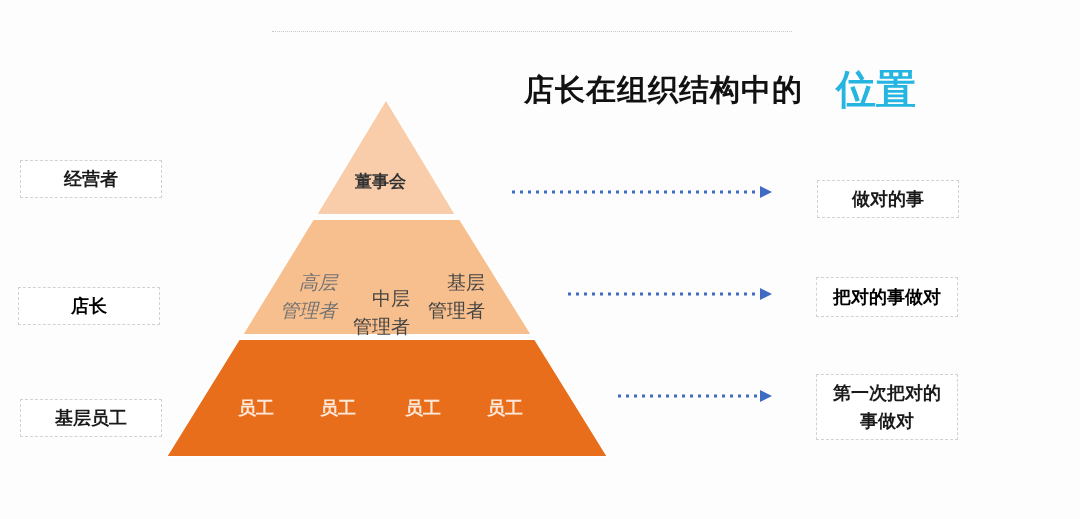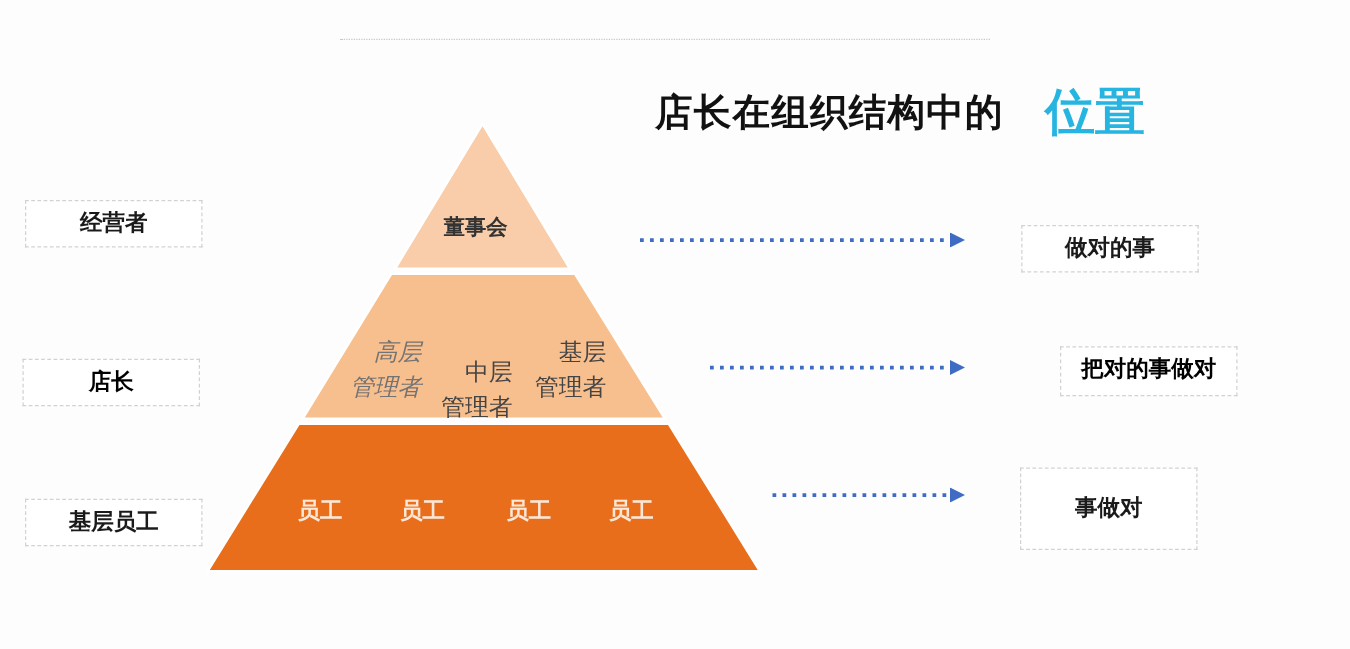--- a/index.html
+++ b/index.html
@@ -60,16 +60,17 @@
 <svg class="arrow" style="left:566px;top:288px;" width="206" height="12">
   <line x1="2" y1="6" x2="194" y2="6" stroke="#3f6bc4" stroke-width="3" stroke-dasharray="3,5"></line>
   <polygon points="194,0 206,6 194,12" fill="#3f6bc4"></polygon>
 </svg>
 <svg class="arrow" style="left:616px;top:390px;" width="156" height="12">
   <line x1="2" y1="6" x2="144" y2="6" stroke="#3f6bc4" stroke-width="3" stroke-dasharray="3,5"></line>
   <polygon points="144,0 156,6 144,12" fill="#3f6bc4"></polygon>
 </svg>
 
 <div class="box" style="left:817px;top:180px;width:140px;height:36px;">做对的事</div>
-<div class="box orange" style="left:848px;top:277px;width:140px;height:38px;font-family:Liberation Mono, monospace;">把对的事做对</div>
+<div class="box orange" style="left:816px;top:277px;width:140px;height:38px;">把对的事做对</div>
 <div class="box" style="left:816px;top:374px;width:140px;height:64px;flex-direction:column;">
+  <div>第一次把对的</div>
   <div>事做对</div>
 </div>
 
 </body></html>

